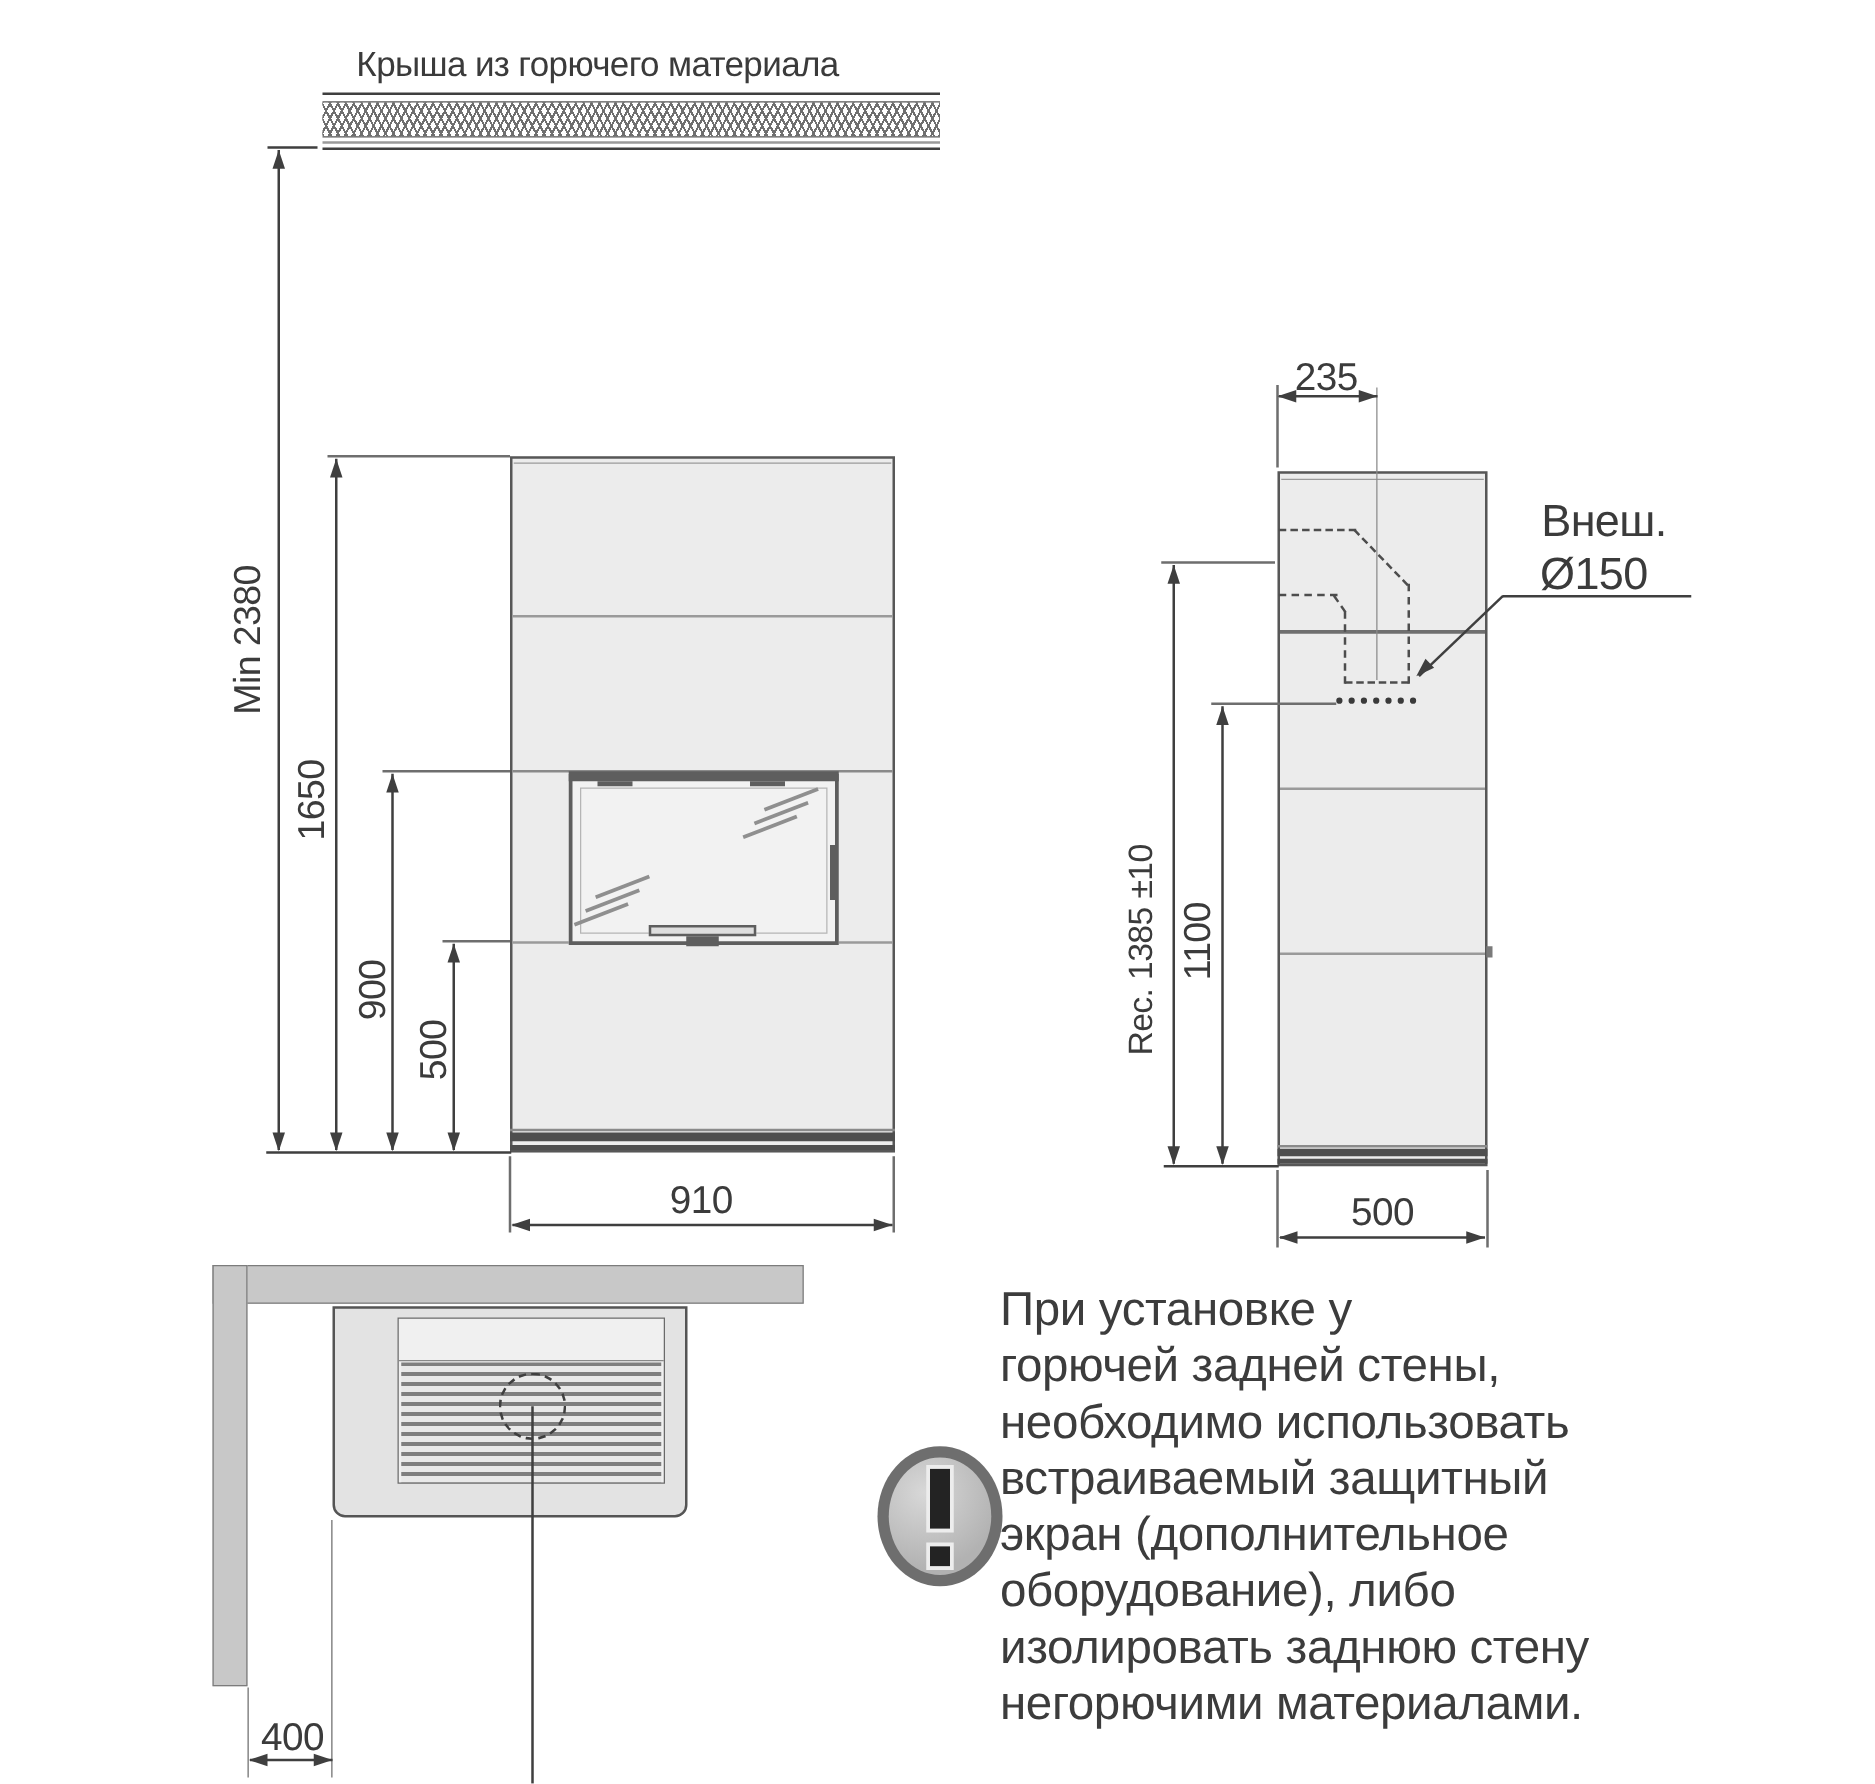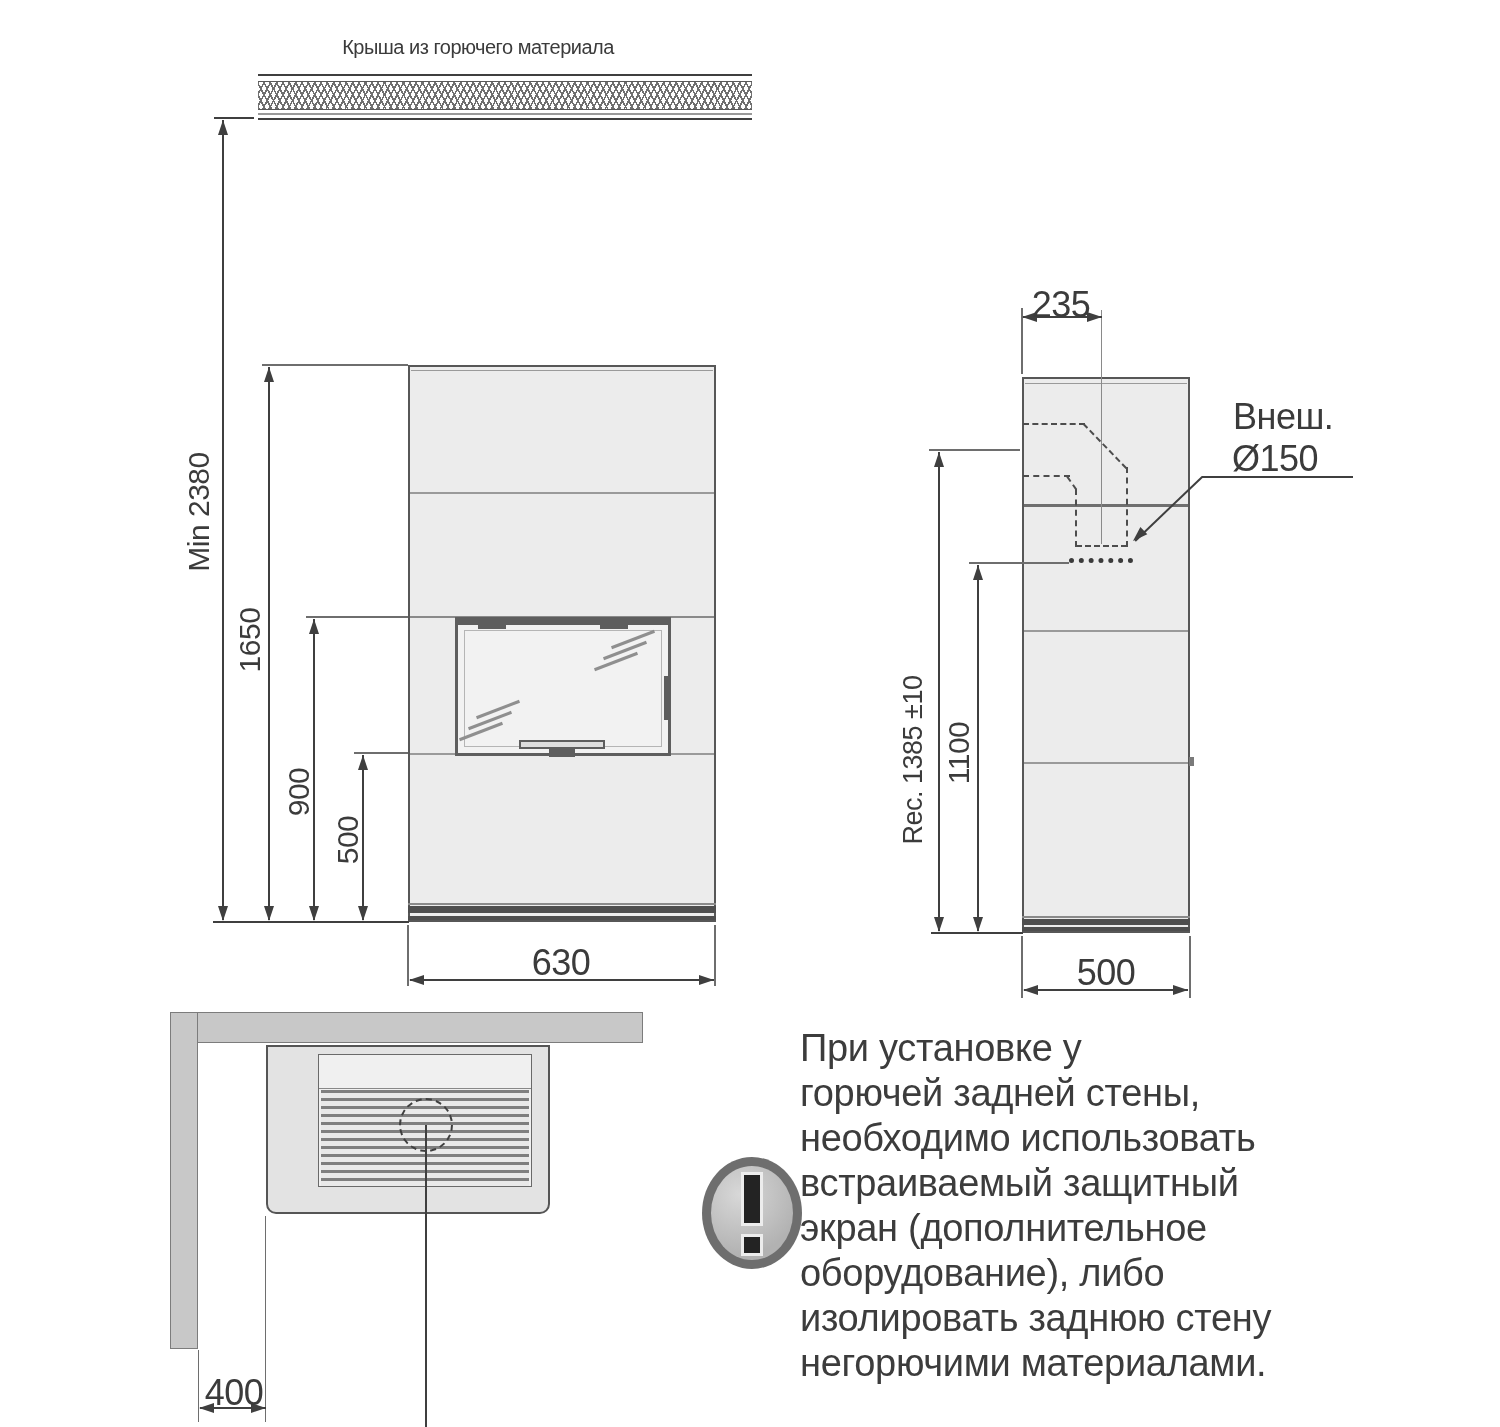--- a/index.html
+++ b/index.html
@@ -12,40 +12,40 @@
   *{margin:0;padding:0;box-sizing:border-box}
   html,body{background:#ffffff}
   #stage{
     position:relative;width:1500px;height:1427px;background:#ffffff;overflow:hidden;
     font-family:"Liberation Sans", sans-serif;color:var(--txt);
   }
   .abs{position:absolute}
   .ln{position:absolute;background:var(--line)}
   .ext{position:absolute;background:var(--ext)}
   .thin{position:absolute;background:#9a9a9a}
-  .lbl{position:absolute;color:var(--txt);font-size:36px;white-space:nowrap;letter-spacing:-0.5px}
+  .lbl{position:absolute;color:var(--txt);font-size:31px;white-space:nowrap;letter-spacing:-0.5px}
   .lbl-c{transform:translateX(-50%)}
   .vlabel{position:absolute;color:var(--txt);font-size:30px;white-space:nowrap;letter-spacing:-0.5px;
           transform:translate(-50%,-50%) rotate(-90deg)}
   .ar{position:absolute;width:0;height:0;border-style:solid}
   .ar-up{border-width:0 5px 15px 5px;border-color:transparent transparent var(--line) transparent}
   .ar-down{border-width:15px 5px 0 5px;border-color:var(--line) transparent transparent transparent}
   .ar-left{border-width:5px 15px 5px 0;border-color:transparent var(--line) transparent transparent}
   .ar-right{border-width:5px 0 5px 15px;border-color:transparent transparent transparent var(--line)}
   .dash-h{position:absolute;border-top:2px dashed #4d4d4d}
   .dash-v{position:absolute;border-left:2px dashed #4d4d4d}
   .body-panel{position:absolute;background:var(--body);border:2px solid var(--outline)}
   .refl{position:absolute;width:46px;height:3px;background:#8f8f8f;transform:rotate(-21deg)}
 </style>
 </head>
 <body>
 
 <div id="stage">
 
-  <div class="lbl lbl-c" style="left:478px;top:36px;font-size:20px">Крыша из горючего материала</div>
+  <div class="lbl lbl-c" style="left:478px;top:36px;font-size:28px">Крыша из горючего материала</div>
   <div class="ln" style="left:258px;top:74px;width:494px;height:2px"></div>
   <div class="abs" style="left:258px;top:81px;width:494px;height:29px;
        border-top:1.5px solid #5a5a5a;border-bottom:1.5px solid #5a5a5a;
        background-image:repeating-linear-gradient(62deg,#6f6f6f 0 1.6px,transparent 1.6px 5.6px),repeating-linear-gradient(-62deg,#6f6f6f 0 1.6px,transparent 1.6px 5.6px);"></div>
   <div class="thin" style="left:258px;top:113px;width:494px;height:1.5px"></div>
   <div class="ln" style="left:258px;top:118px;width:494px;height:2px"></div>
 
   <div class="body-panel" style="left:408px;top:365px;width:308px;height:557px"></div>
   <div class="thin" style="left:411px;top:370px;width:302px;height:1px"></div>
   <div class="thin" style="left:410px;top:492px;width:304px;height:1.5px"></div>
@@ -99,21 +99,21 @@
   <div class="ln" style="left:362px;top:755px;width:1.5px;height:165px"></div>
   <div class="ar ar-up" style="left:358px;top:755px"></div>
   <div class="ar ar-down" style="left:358px;top:906px"></div>
   <div class="vlabel" style="left:348px;top:840px">500</div>
 
   <div class="ext" style="left:407px;top:925px;width:1.5px;height:61px"></div>
   <div class="ext" style="left:714px;top:925px;width:1.5px;height:61px"></div>
   <div class="ln" style="left:410px;top:979px;width:304px;height:1.5px"></div>
   <div class="ar ar-left" style="left:409px;top:975px"></div>
   <div class="ar ar-right" style="left:699px;top:975px"></div>
-  <div class="lbl lbl-c" style="left:561px;top:942px">630</div>
+  <div class="lbl lbl-c" style="left:561px;top:942px">910</div>
 
   <div class="body-panel" style="left:1022px;top:377px;width:168px;height:556px"></div>
   <div class="thin" style="left:1025px;top:383px;width:162px;height:1px"></div>
   <div class="abs" style="left:1024px;top:504px;width:164px;height:2.5px;background:#6f6f6f"></div>
   <div class="thin" style="left:1024px;top:630px;width:164px;height:1.5px"></div>
   <div class="thin" style="left:1024px;top:762px;width:164px;height:1.5px"></div>
   <div class="abs" style="left:1189px;top:757px;width:5px;height:9px;background:#7a7a7a"></div>
   <div class="abs" style="left:1022px;top:916px;width:168px;height:1.5px;background:#8a8a8a"></div>
   <div class="abs" style="left:1022px;top:919px;width:168px;height:6px;background:#4e4e4e"></div>
   <div class="abs" style="left:1022px;top:927px;width:168px;height:4px;background:#4e4e4e"></div>

